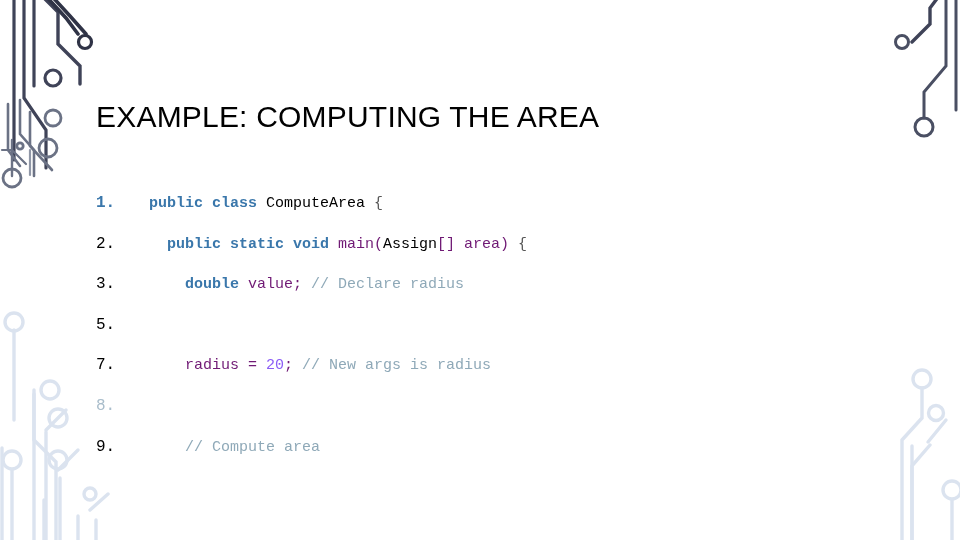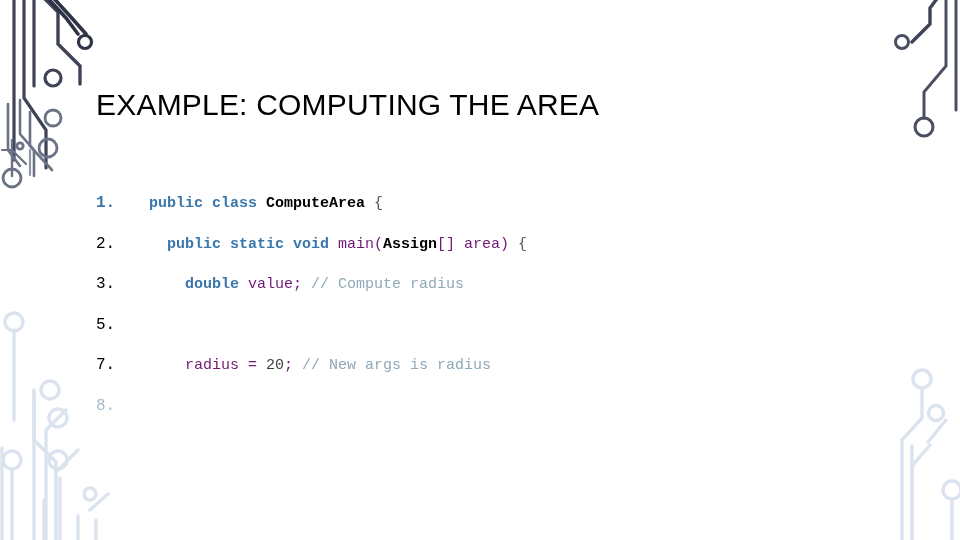--- a/index.html
+++ b/index.html
@@ -25,21 +25,21 @@
     position: absolute;
     top: 0;
     left: 0;
     width: 960px;
     height: 540px;
     pointer-events: none;
   }
   #slide-title {
     position: absolute;
     left: 96px;
-    top: 68px;
+    top: 80px;
     width: 760px;
     font-family: "Liberation Sans", sans-serif;
     font-size: 30px;
     font-weight: 400;
     color: #000000;
     letter-spacing: 0.2px;
     white-space: nowrap;
   }
   #code-block {
     position: absolute;
@@ -59,23 +59,23 @@
   .ln {
     display: inline-block;
     width: 44px;
     color: #000000;
     font-family: "Liberation Mono", "DejaVu Sans Mono", monospace;
     font-size: 16px;
   }
   .ln-first { color: #3a77ab; font-weight: bold; }
   .ln-faint { color: #a9bdcb; }
   .kw   { color: #3a77ab; font-weight: bold; font-family: Liberation Mono, monospace; }
-  .cls  { color: #000000; font-weight: bold; }
+  .cls  { color: #000000; font-weight: normal; }
   .cmt  { color: #8fa9b8; }
-  .num  { color: #404040; }
+  .num  { color: #8b5cf6; }
   .pln  { color: #701a75; }
   .brc  { color: #555555; }
 </style>
 </head>
 <body>
 
 <div id="slide">
 
   <svg class="deco" viewBox="0 0 960 540" xmlns="http://www.w3.org/2000/svg" aria-hidden="true">
     <g fill="none" stroke-linecap="round">
@@ -161,24 +161,25 @@
       <circle cx="922" cy="379" r="9"></circle>
       <circle cx="936" cy="413" r="7.5"></circle>
       <circle cx="952" cy="490" r="9"></circle>
     </g>
   </svg>
 
   <h1 id="slide-title">EXAMPLE: COMPUTING THE AREA</h1>
 
   <pre id="code-block"><span class="code-line"><span class="ln ln-first">1.</span><span class="pln"> </span><span class="kw">public class </span><span class="cls">ComputeArea</span><span class="pln"> </span><span class="brc">{</span></span>
 <span class="code-line"><span class="ln">2.</span><span class="pln">   </span><span class="kw">public static void </span><span class="pln">main(</span><span class="cls">Assign</span><span class="pln">[] area) </span><span class="brc">{</span></span>
-<span class="code-line"><span class="ln">3.</span><span class="pln">     </span><span class="kw">double</span><span class="pln"> value; </span><span class="cmt">// Compute radius</span></span>
+<span class="code-line"><span class="ln">3.</span><span class="pln">     </span><span class="kw">double</span><span class="pln"> value; </span><span class="cmt">// Declare radius</span></span>
 <span class="code-line"><span class="ln">5.</span> </span>
 <span class="code-line"><span class="ln">7.</span><span class="pln">     radius = </span><span class="num">20</span><span class="pln">; </span><span class="cmt">// New args is radius</span></span>
 <span class="code-line"><span class="ln ln-faint">8.</span> </span>
+<span class="code-line"><span class="ln">9.</span><span class="pln">     </span><span class="cmt">// Compute area</span></span>
 
 
 
 
 
 
 </pre>
 
 </div>
 

